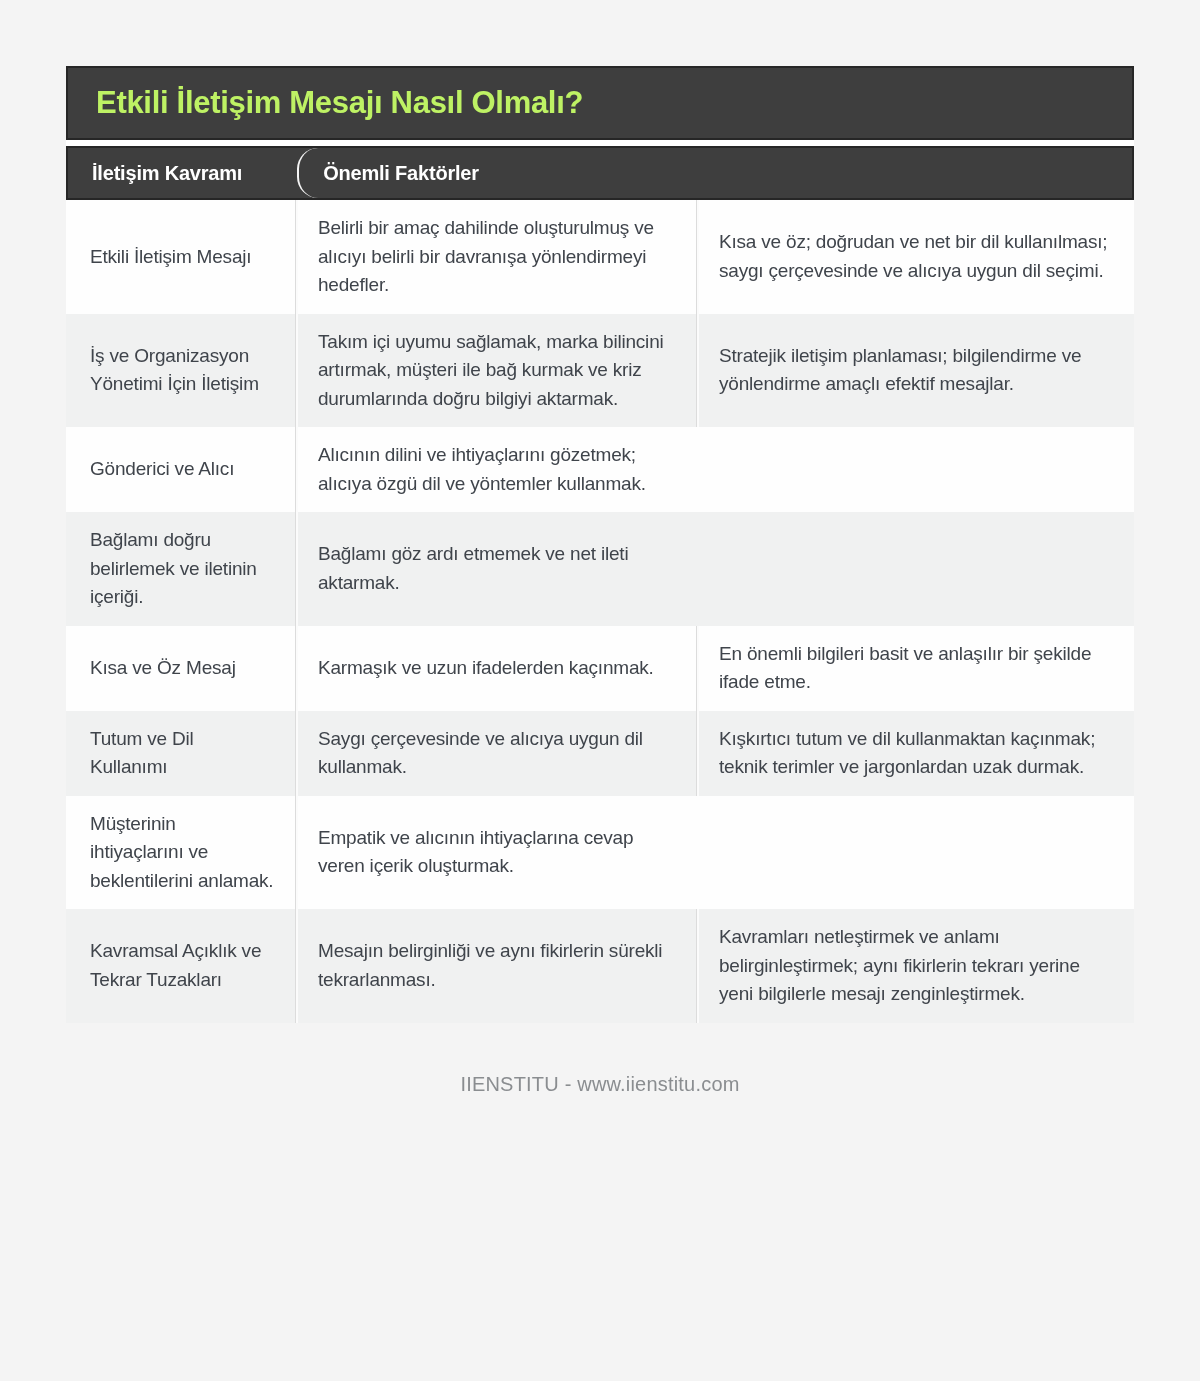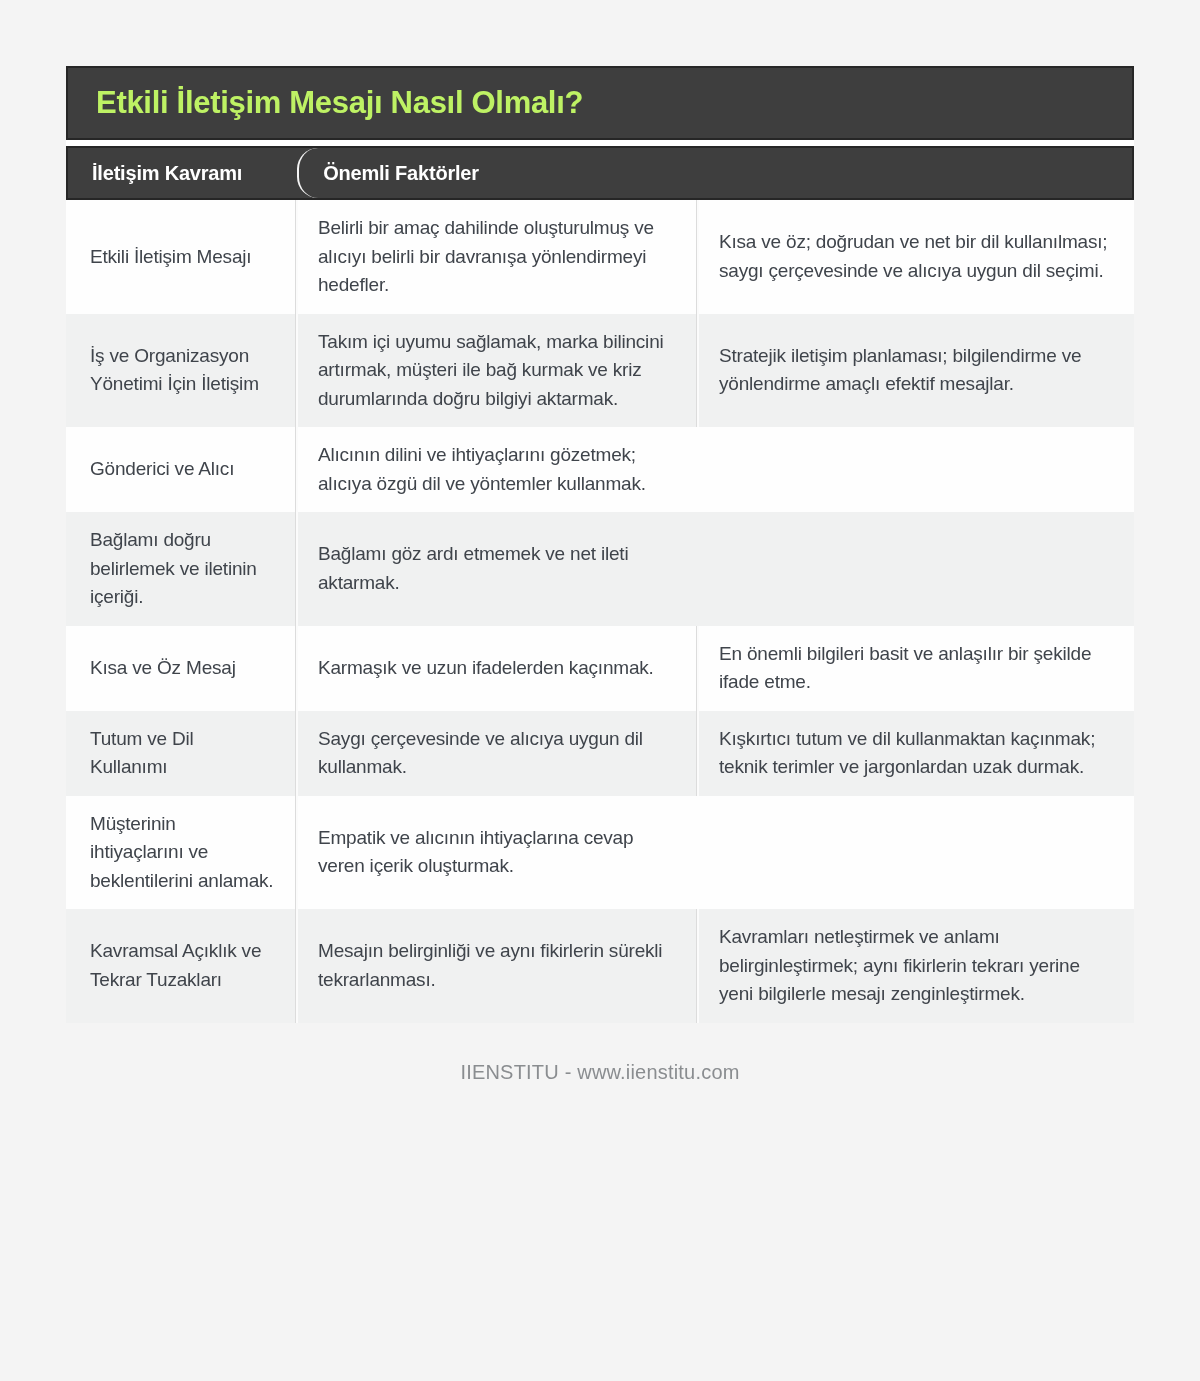--- a/index.html
+++ b/index.html
@@ -56,21 +56,21 @@
     line-height:1.5;
     letter-spacing:-0.2px;
     color:#3f444b;
   }
   .cell + .cell {
     border-left:2px solid #fbfbfb;
     box-shadow:-1px 0 0 #dcdcdc;
     padding-left:20px;
   }
   .footer {
-    margin-top:38px;
+    margin-top:50px;
     text-align:center;
     font-size:20px;
     color:#8a8d90;
     letter-spacing:0.2px;
   }
 </style>
 </head>
 <body>
 
 <div class="page">

